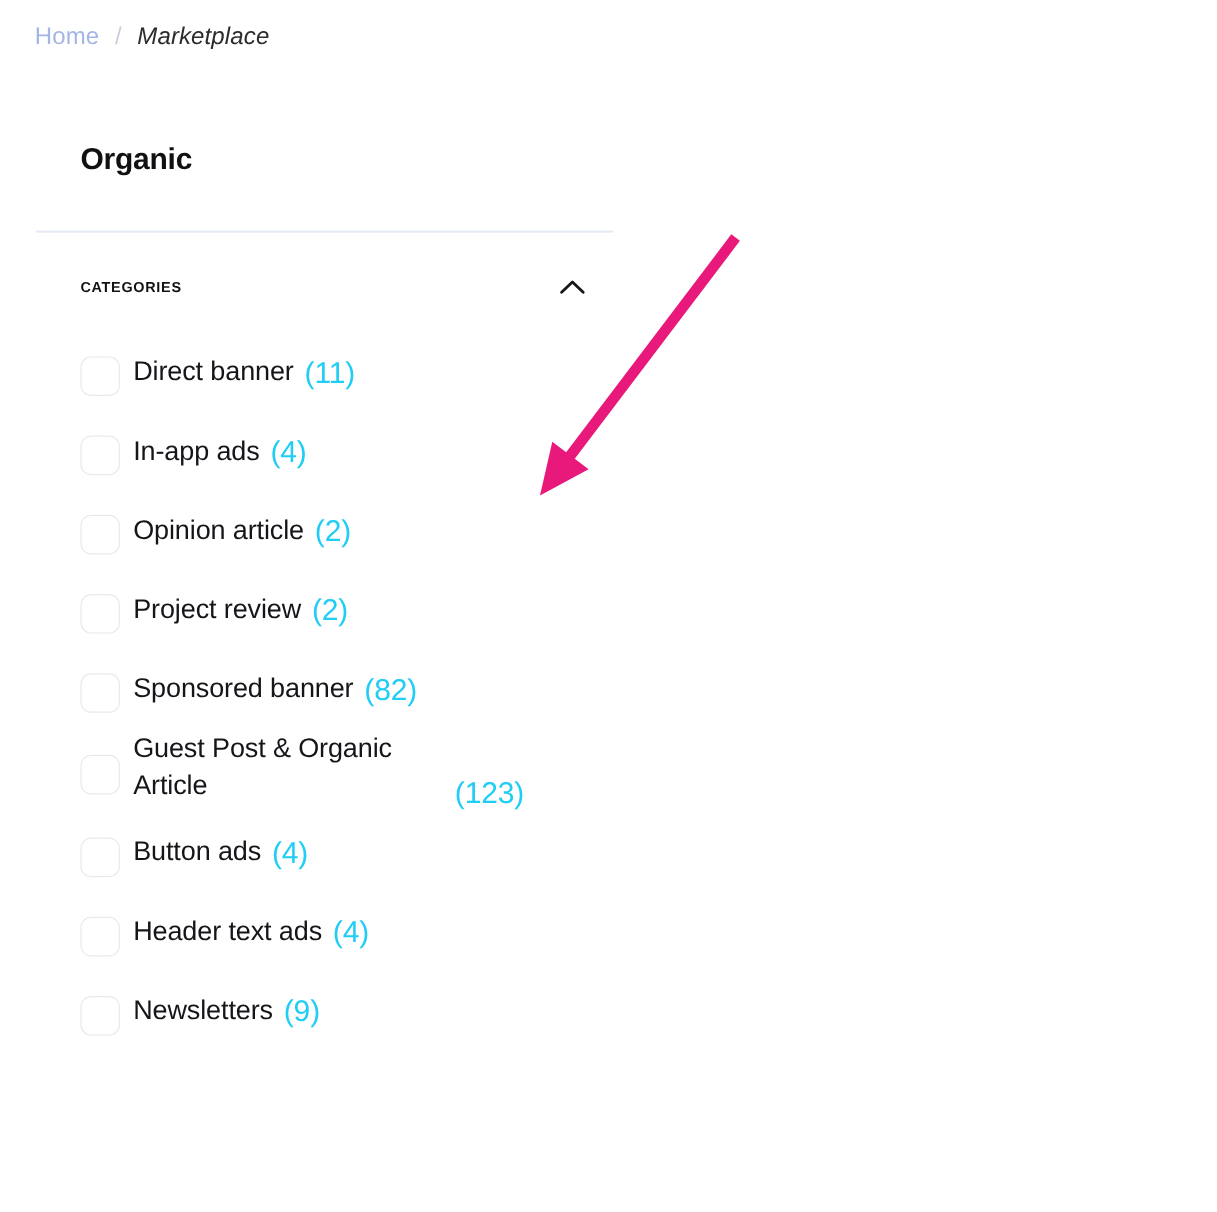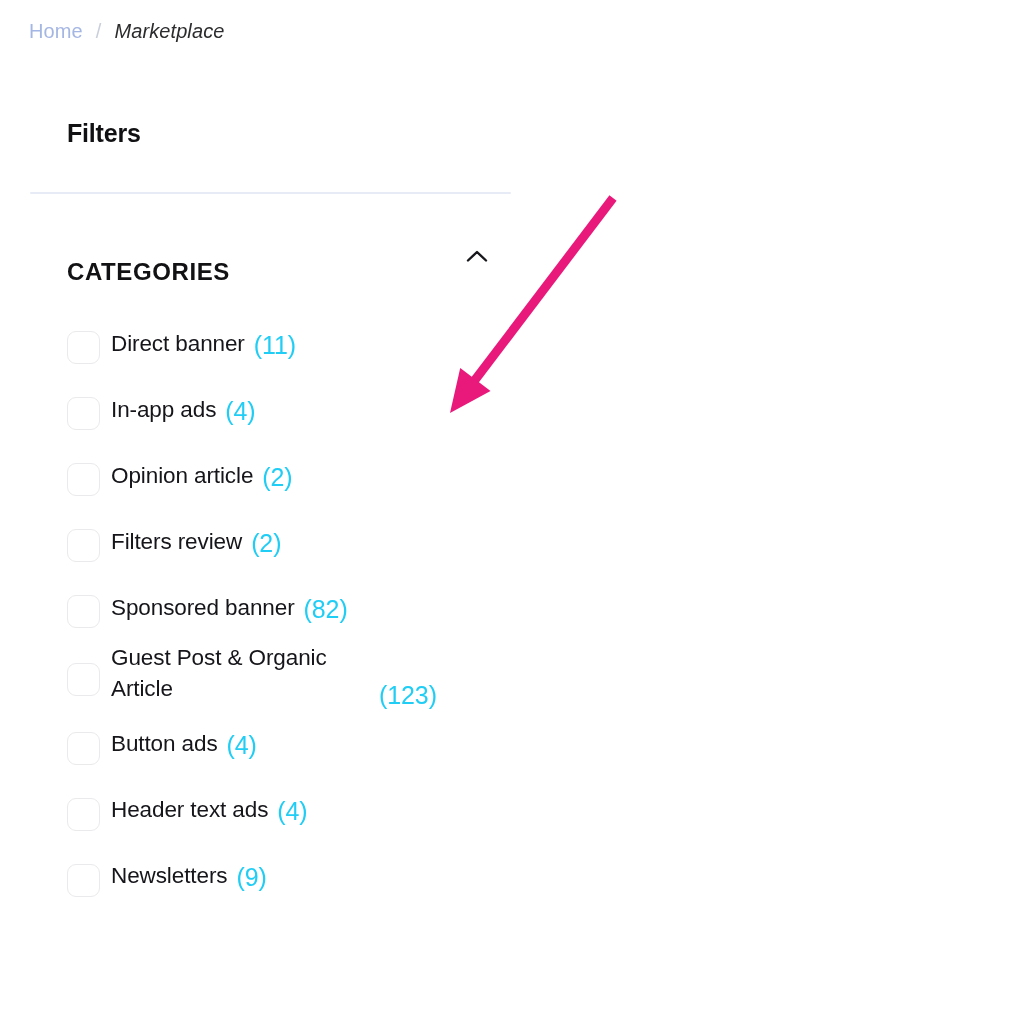--- a/index.html
+++ b/index.html
@@ -75,25 +75,24 @@
   .section-header {
     margin-top: 32px;
     padding-left: 37px;
     padding-right: 22px;
     display: flex;
     align-items: center;
     justify-content: space-between;
     cursor: pointer;
   }
   .section-title {
-    font-size: 24px;
+    font-size: 12px;
     font-weight: 700;
     color: #121215;
     letter-spacing: 0.6px;
-    margin-top: 32px;
   }
   .chevron {
     width: 26px;
     height: 26px;
     display: flex;
     align-items: center;
     justify-content: center;
   }
   .chevron svg { display: block; }
 
@@ -175,21 +174,21 @@
 <div class="page">
 
   <nav class="breadcrumb">
     <span class="crumb-home">Home</span>
     <span class="crumb-sep">/</span>
     <span class="crumb-current">Marketplace</span>
   </nav>
 
   <section class="filters-panel">
 
-    <h1 class="filters-title">Filters</h1>
+    <h1 class="filters-title">Organic</h1>
 
     <div class="divider"></div>
 
     <div class="section-header">
       <span class="section-title">CATEGORIES</span>
       <span class="chevron">
         <svg width="22" height="14" viewBox="0 0 22 14" fill="none" aria-hidden="true">
           <path d="M2 11.5L11 3L20 11.5" stroke="#18181c" stroke-width="2.4" stroke-linecap="round" stroke-linejoin="round"></path>
         </svg>
       </span>
@@ -217,21 +216,21 @@
         <span class="checkbox"></span>
         <span class="row-body">
           <span class="cat-label">Opinion article</span>
           <span class="cat-count">(2)</span>
         </span>
       </div>
 
       <div class="category-row">
         <span class="checkbox"></span>
         <span class="row-body">
-          <span class="cat-label">Filters review</span>
+          <span class="cat-label">Project review</span>
           <span class="cat-count">(2)</span>
         </span>
       </div>
 
 
       <div class="category-row">
         <span class="checkbox"></span>
         <span class="row-body">
           <span class="cat-label">Sponsored banner</span>
           <span class="cat-count">(82)</span>

